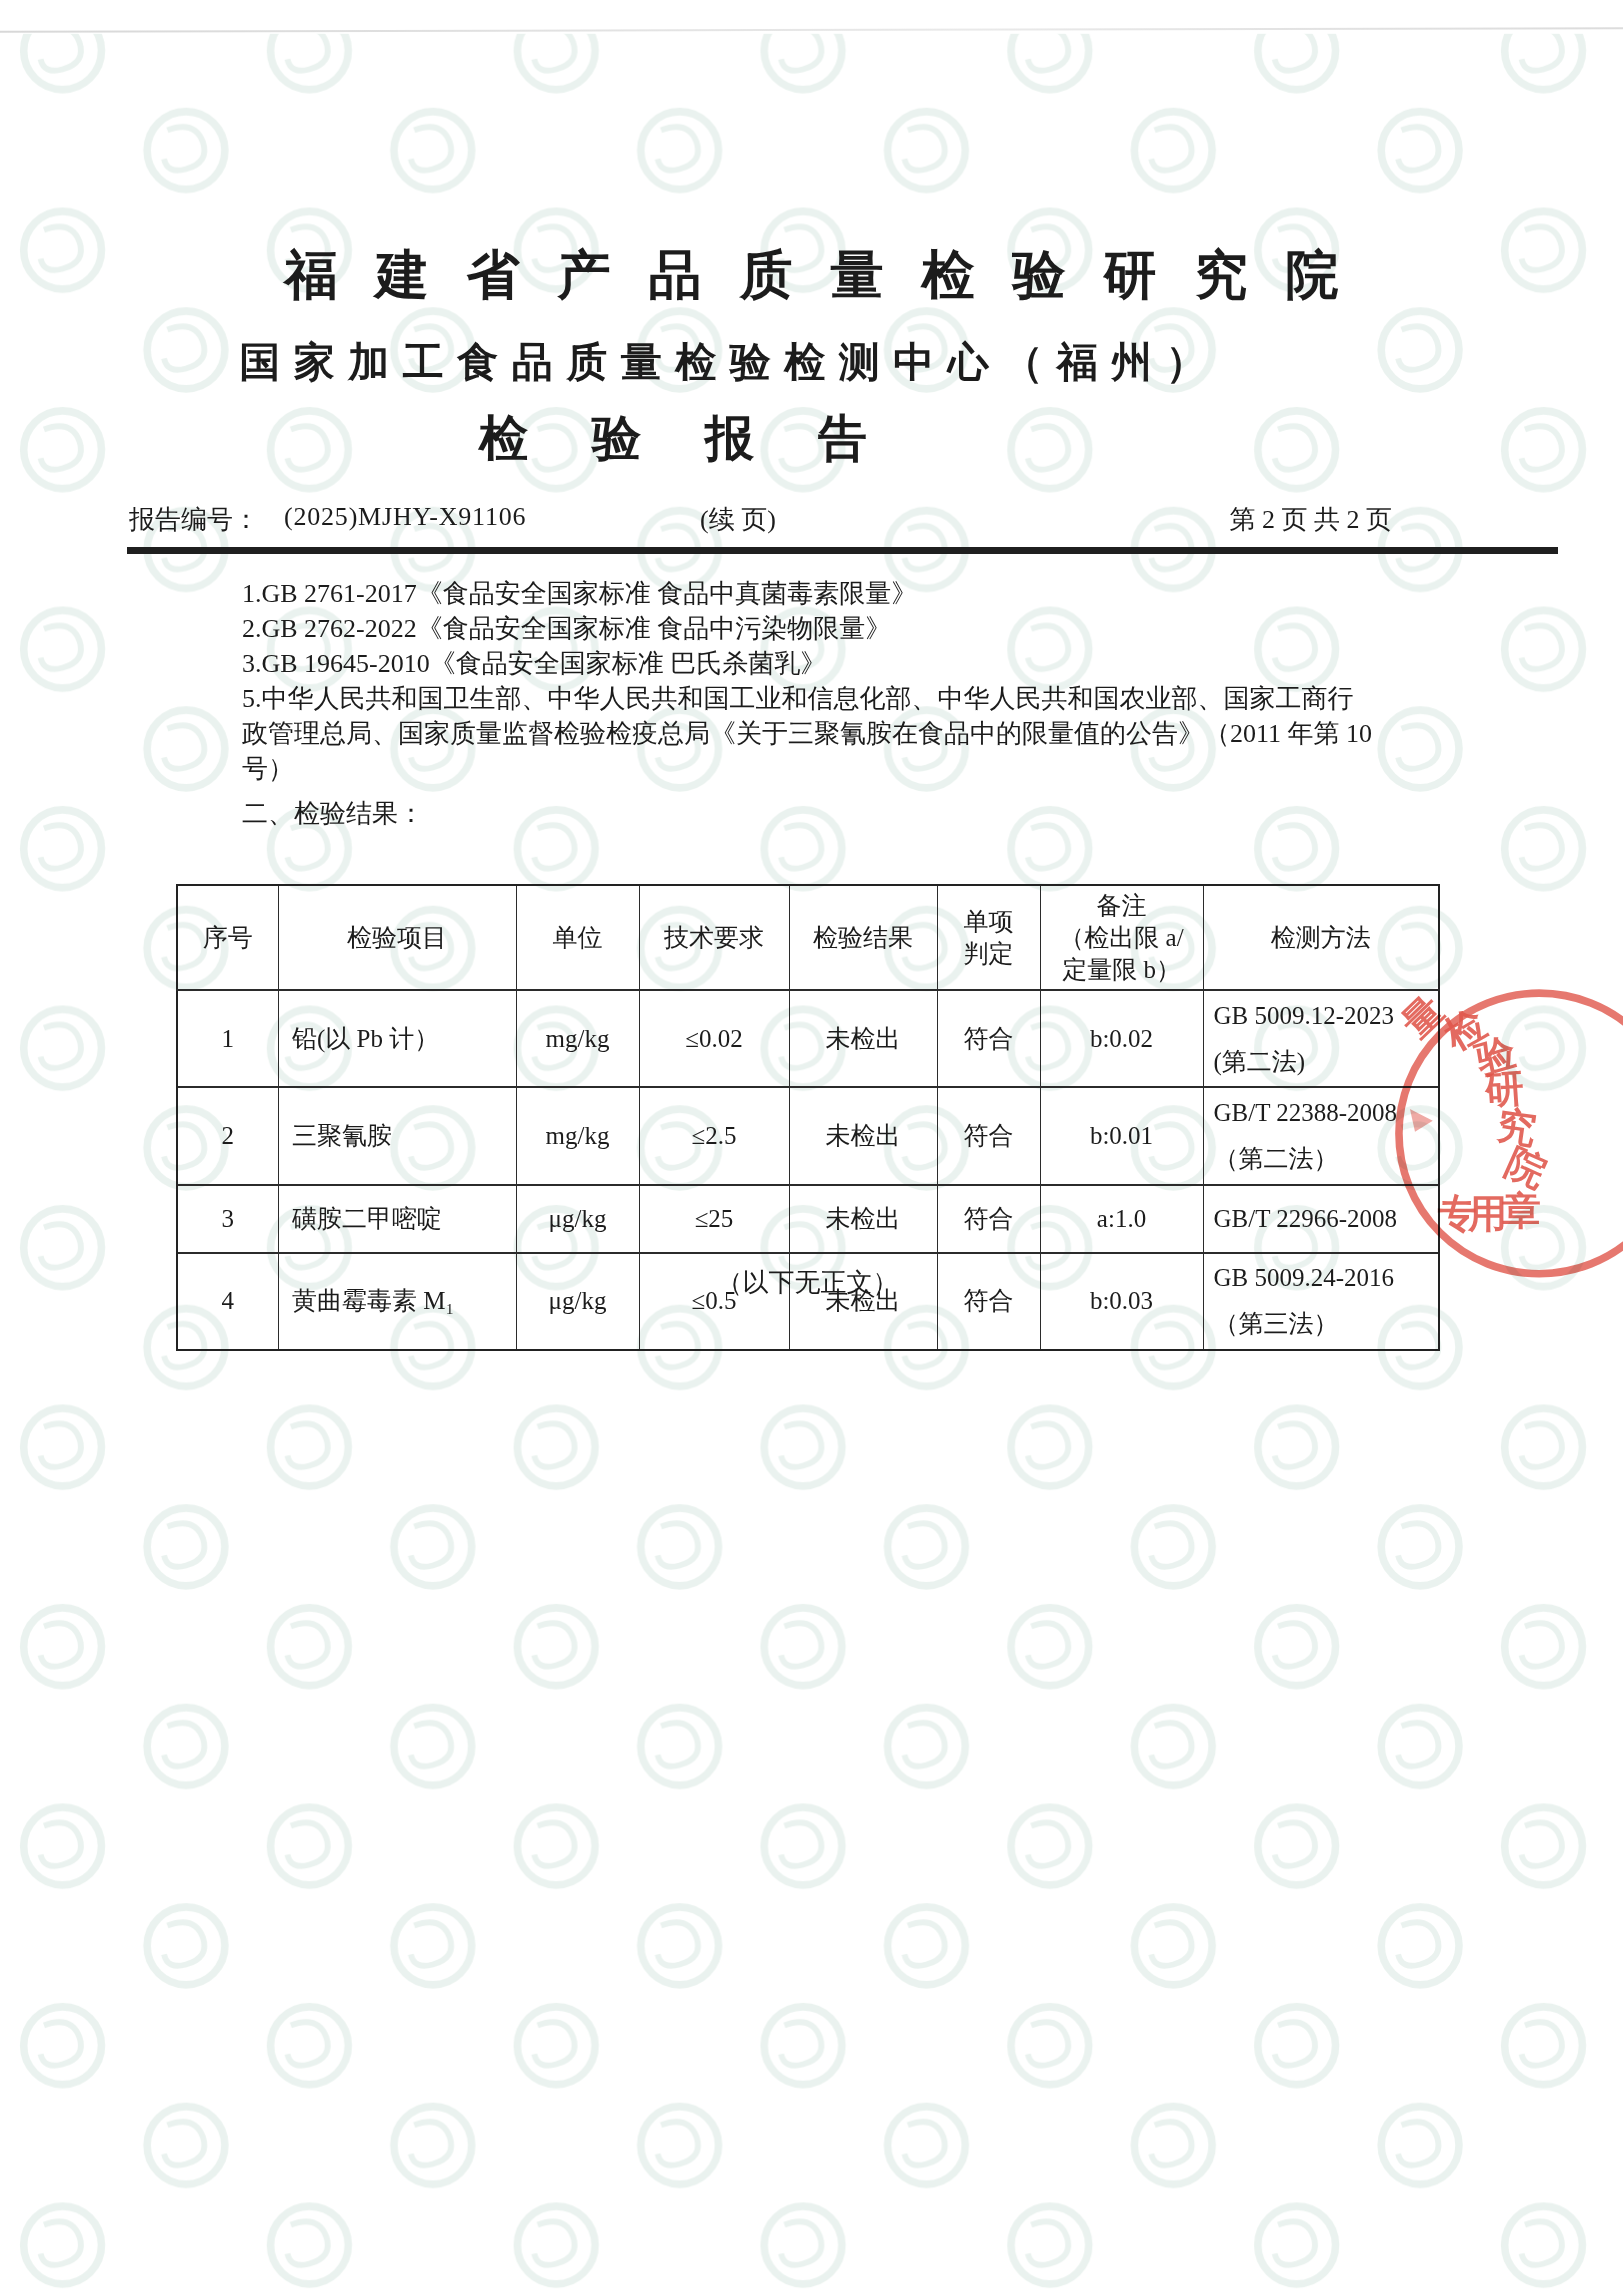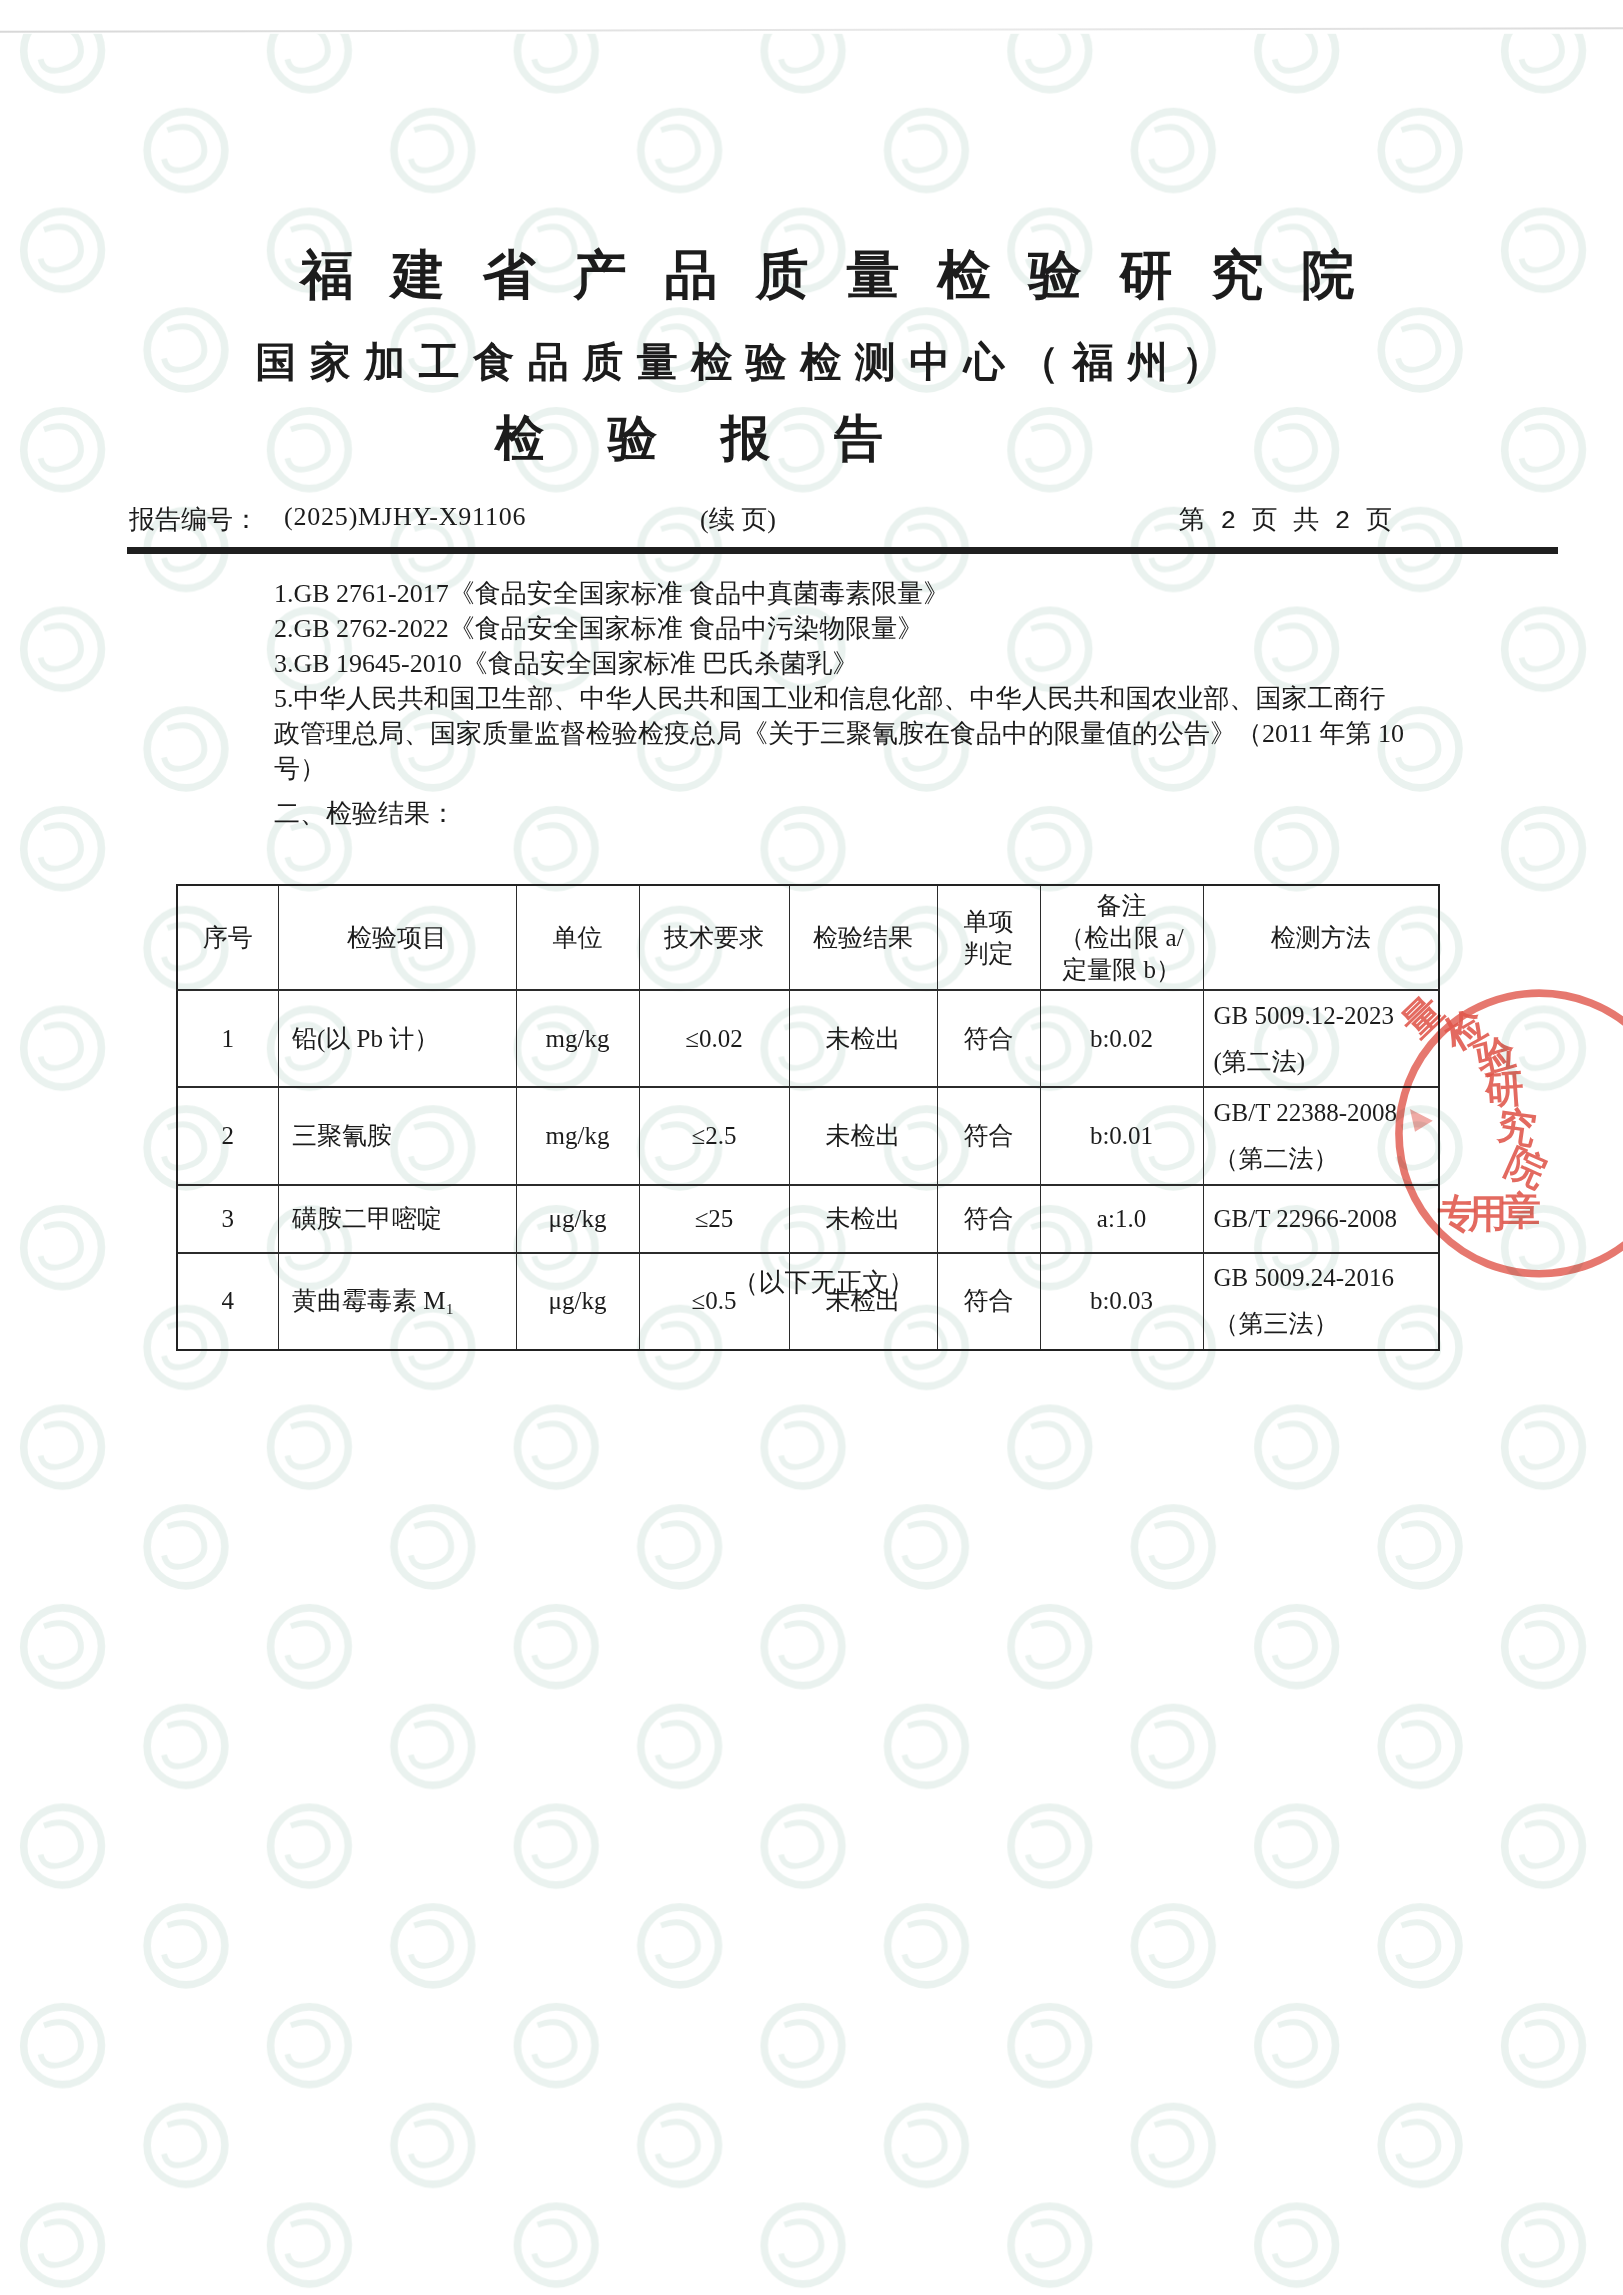--- a/index.html
+++ b/index.html
@@ -6,34 +6,34 @@
   html,body { background:#ffffff; }
   body {
     width:1623px; height:2295px; position:relative; overflow:hidden;
     font-family:"Liberation Serif","DejaVu Serif",serif;
     color:#1c1c1c;
   }
   .wm-layer { position:absolute; left:0; top:0; width:1623px; height:2295px; z-index:0; }
   .scan-edge { position:absolute; left:0; top:29px; width:1623px; height:1.7px;
     background:linear-gradient(90deg,#d8d8d8,#e9e9e9 60%,#dcdcdc); transform:rotate(-0.12deg); z-index:1; }
 
-  .layer { position:absolute; z-index:2;padding-left:32px; }
+  .layer { position:absolute; z-index:2; }
 
   .org-title { left:0; top:240px; width:1623px; text-align:center;
     font-size:53px; font-weight:bold; letter-spacing:38px; text-indent:38px; }
   .sub-title { left:0; top:335px; width:1446px; text-align:center;
     font-size:41px; font-weight:bold; letter-spacing:13.5px; text-indent:13.5px; }
   .report-title { left:0; top:406px; width:1346px; text-align:center;
     font-size:49px; font-weight:bold; letter-spacing:64px; text-indent:64px; }
 
   .meta-line { left:0; top:502px; width:1470px; height:36px; font-size:26px; }
   .meta-no-label { position:absolute; left:129px; top:0; }
   .meta-no-value { position:absolute; left:284px; top:0; letter-spacing:0.8px; }
   .meta-cont { position:absolute; left:50%; top:0; transform:translateX(-46%); }
-  .meta-page { position:absolute; right:78px; top:0;font-family:Liberation Mono, monospace; }
+  .meta-page { position:absolute; right:78px; top:0; }
 
   .rule { left:127px; top:547px; width:1431px; height:6.8px; background:#1f1f1f; }
 
   .basis { left:242px; top:576px; width:1268px; font-size:26px; line-height:35px; }
   .basis .item { white-space:pre-line; }
   .basis .heading { margin-bottom:0; }
   .basis .results-heading { margin-top:10px; }
 
   table.results { position:absolute; left:176px; top:884px; width:1263px; z-index:2;
     border-collapse:collapse; table-layout:fixed; font-size:25px; text-align:center;

